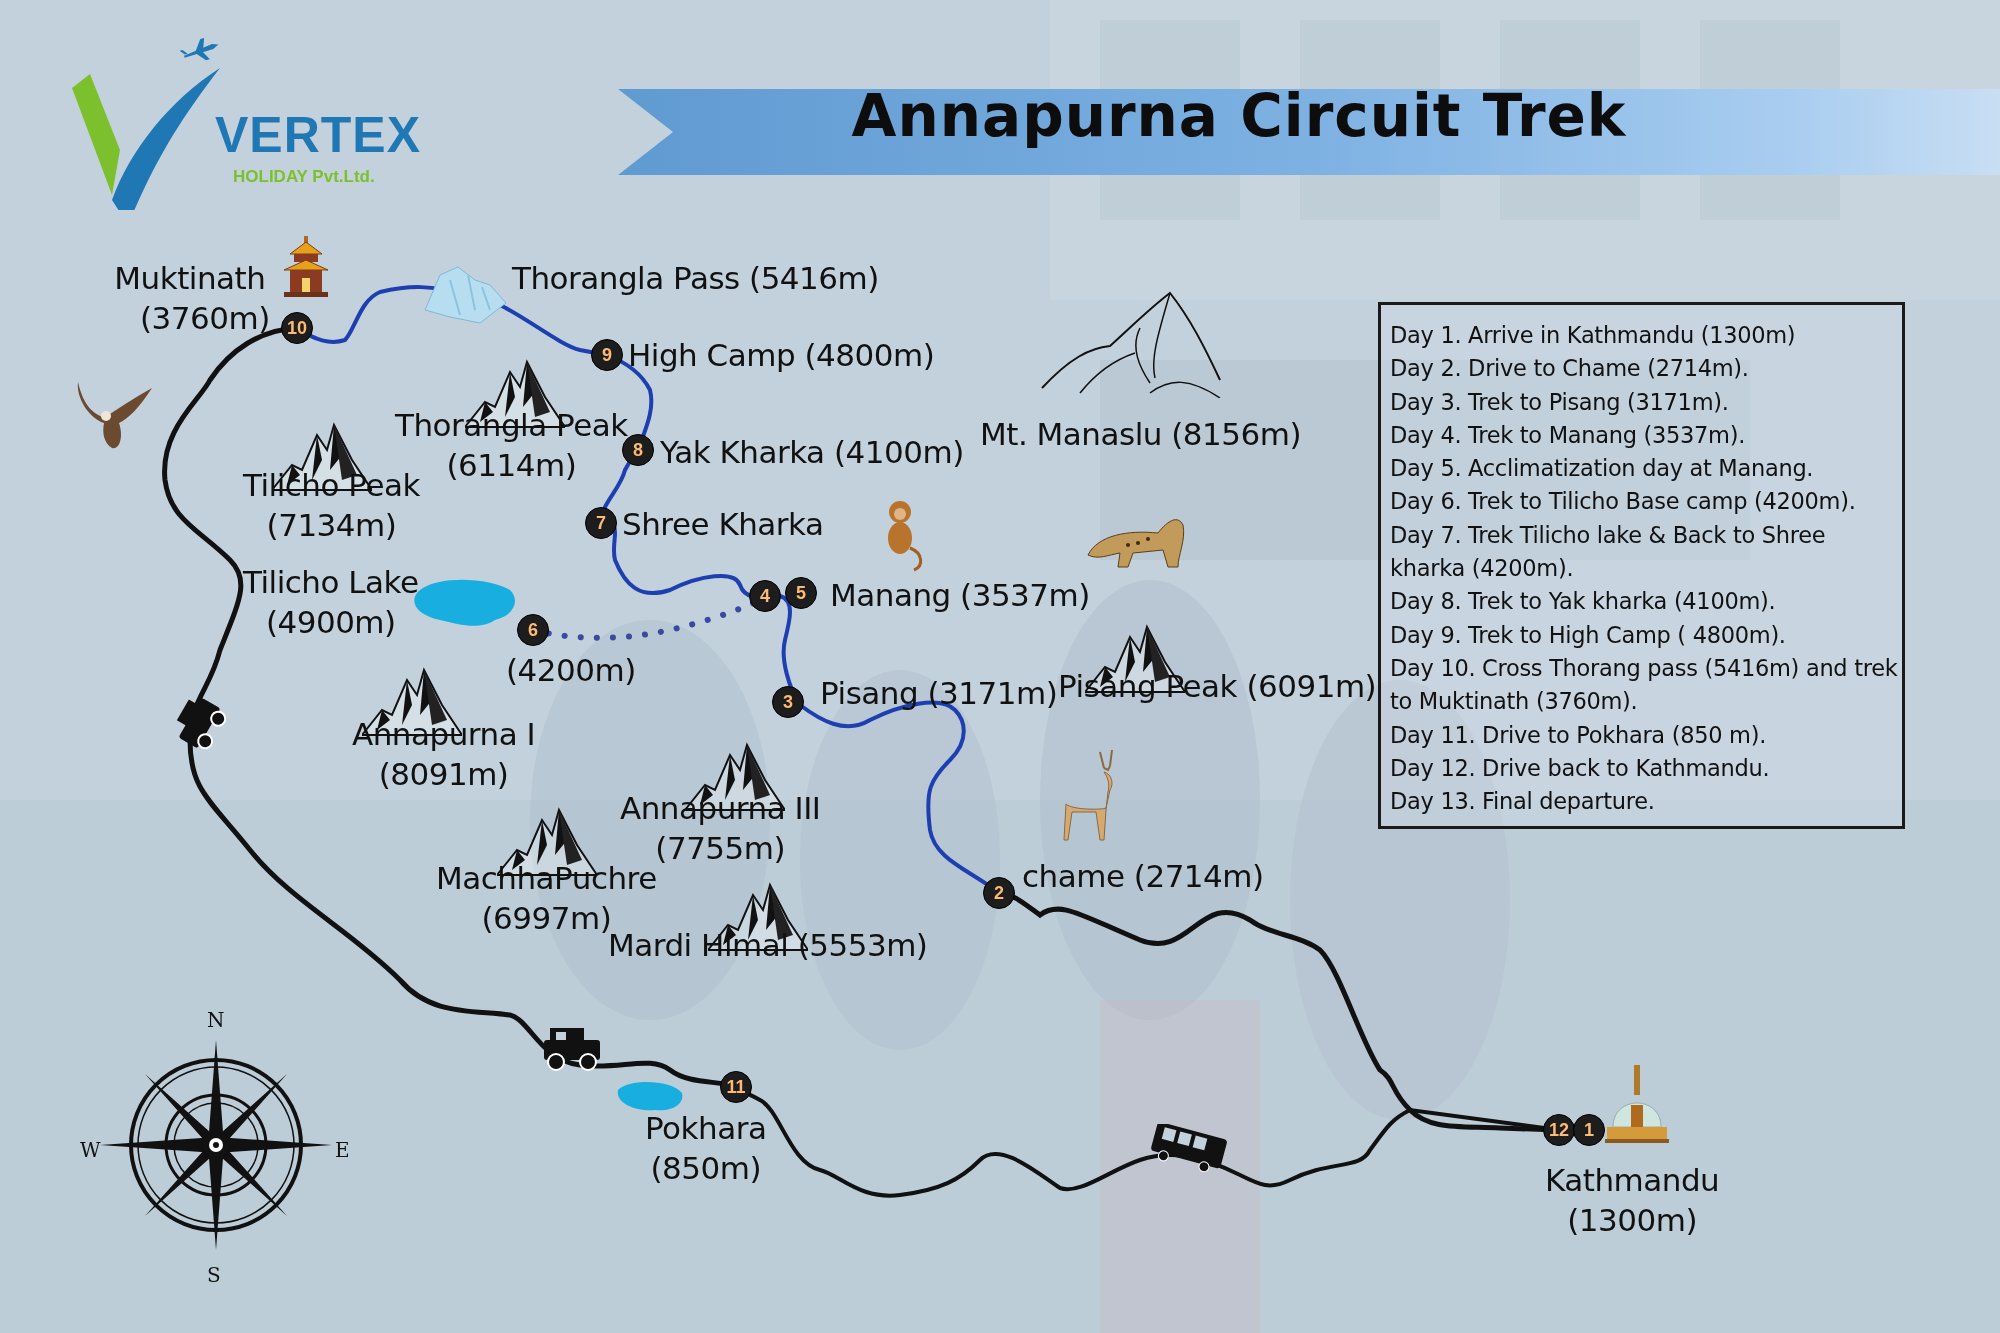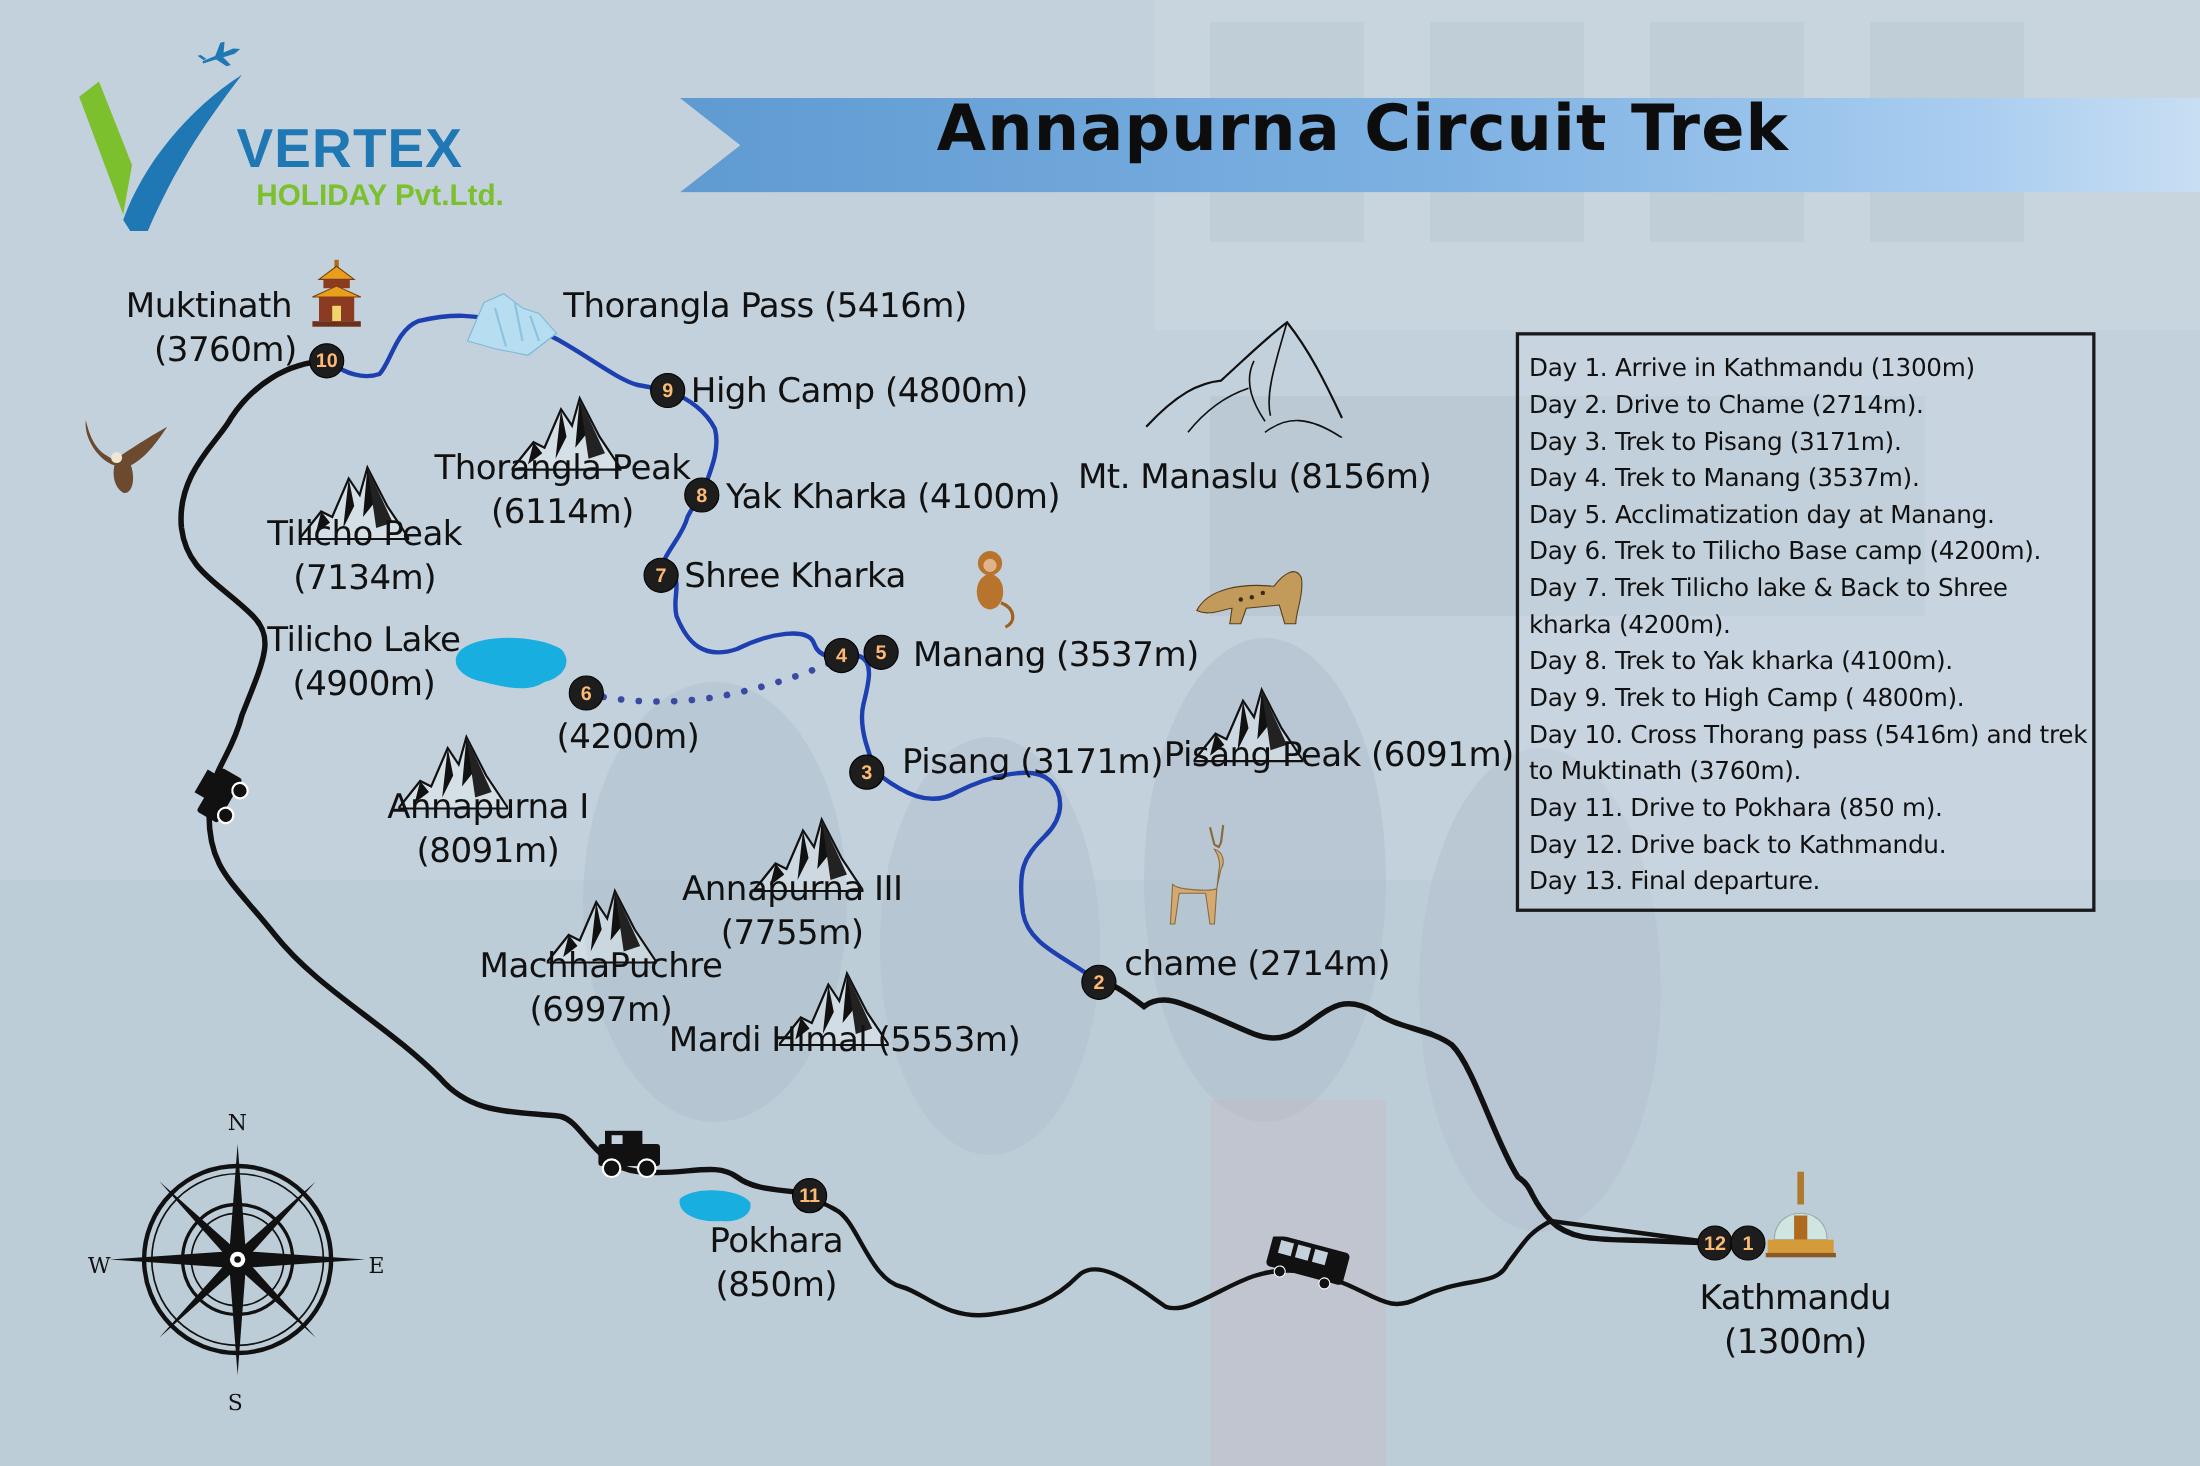--- a/index.html
+++ b/index.html
@@ -18,21 +18,21 @@
     clip-path:polygon(0 0,100% 0,100% 100%,0 100%,55px 50%);}
   .title{position:absolute;left:618px;top:73px;width:1382px;height:86px;text-align:center;
     font-size:58px;font-weight:bold;line-height:86px;color:#0d0d0d;letter-spacing:1px;
     font-family:"DejaVu Sans",sans-serif;padding-left:40px;box-sizing:border-box;text-indent:-180px;}
   .itin{position:absolute;left:1378px;top:302px;width:527px;height:527px;border:3px solid #1a1a1a;
     box-sizing:border-box;padding:14px 8px 0 9px;background:rgba(210,222,232,0.35);}
   .itin div{font-size:22.5px;line-height:33.3px;white-space:nowrap;color:#111;letter-spacing:-0.3px;}
   .logo-name{position:absolute;left:215px;top:100px;font-family:"Liberation Sans",sans-serif;
     font-weight:bold;font-size:50px;color:#1f78b4;letter-spacing:1px;line-height:70px;}
   .logo-sub{position:absolute;left:233px;top:165px;font-family:"Liberation Sans",sans-serif;
-    font-weight:bold;font-size:27px;color:#7cc02e;line-height:24px;}
+    font-weight:bold;font-size:17px;color:#7cc02e;line-height:24px;}
   .compass-lbl{position:absolute;font-family:"DejaVu Serif",serif;font-size:20px;color:#111;}
 </style>
 </head>
 <body>
 
 <svg class="bgtex" width="2000" height="1333">
   <rect x="0" y="0" width="2000" height="1333" fill="#c3d1dc"></rect>
   <rect x="1050" y="0" width="950" height="300" fill="#c9d5de" opacity="0.8"></rect>
   <rect x="1100" y="20" width="140" height="200" fill="#bac9d4" opacity="0.6"></rect>
   <rect x="1300" y="20" width="140" height="200" fill="#bac9d4" opacity="0.6"></rect>

